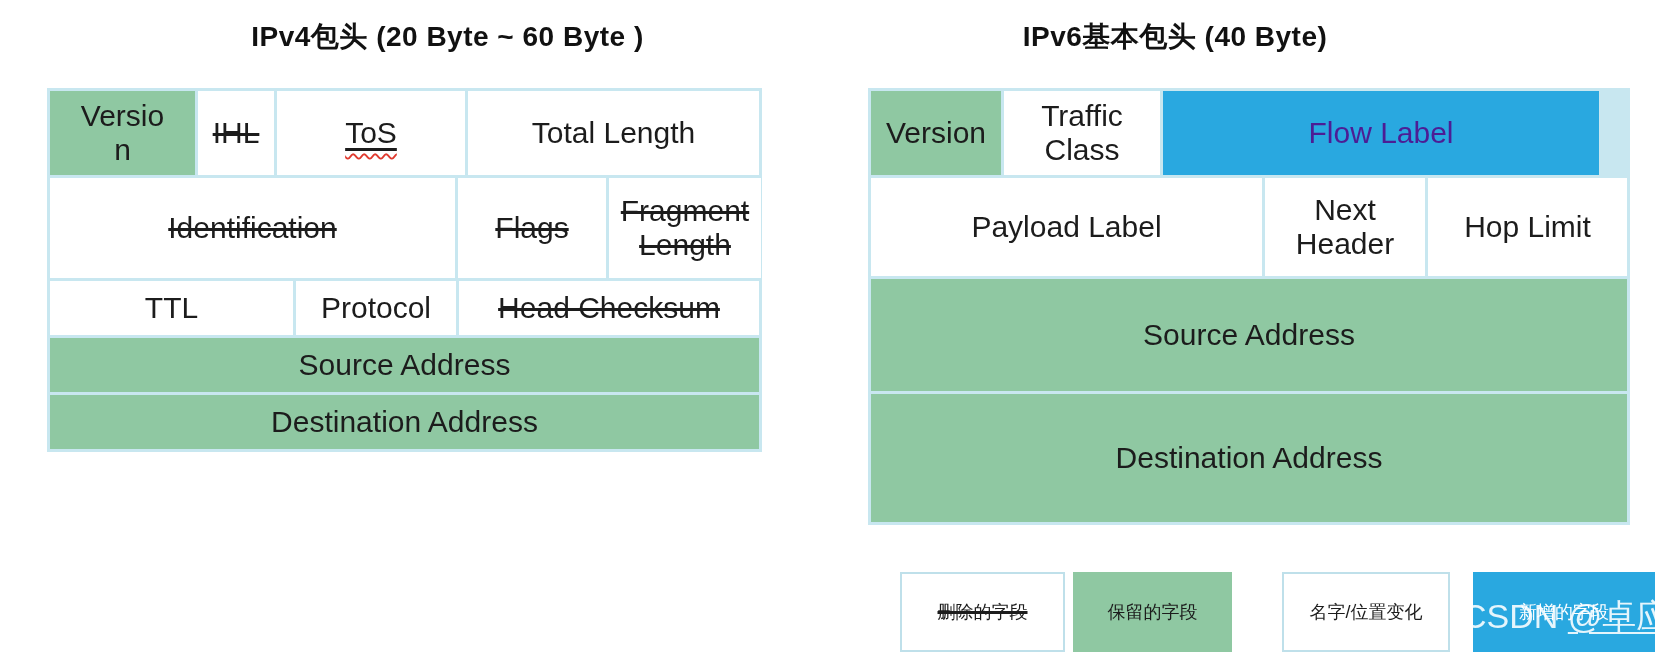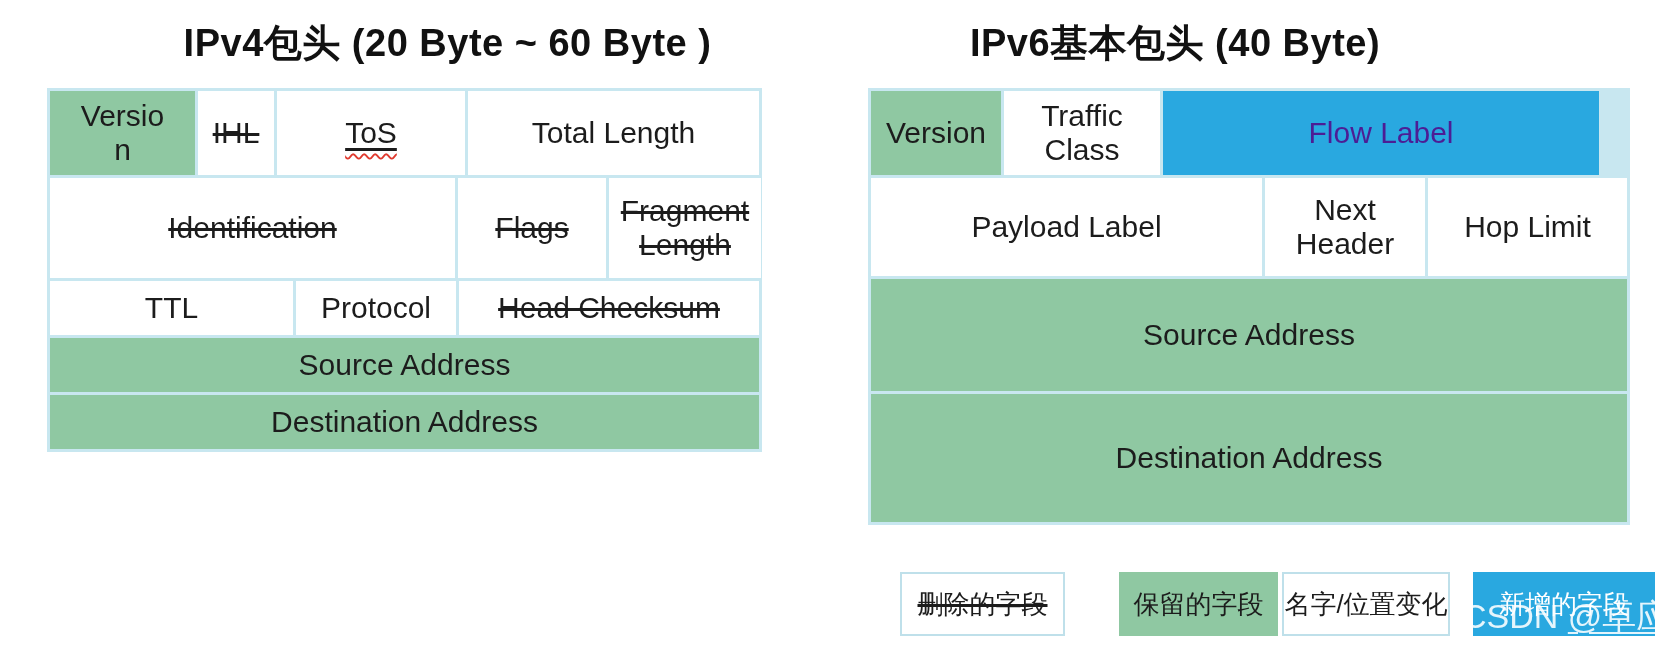--- a/index.html
+++ b/index.html
@@ -2,21 +2,21 @@
 <html><head>
 <meta charset="utf-8">
 <style>
   html,body { margin:0; padding:0; background:#ffffff; }
   .canvas {
     position:relative; width:1662px; height:655px; overflow:hidden;
     background:#ffffff; color:#1c1c1c;
     font-family:"Liberation Sans","DejaVu Sans",sans-serif;
   }
   .title {
-    position:absolute; top:18px; font-size:38px; font-weight:bold;
+    position:absolute; top:18px; font-size:28px; font-weight:bold;
     text-align:center; letter-spacing:0.5px; color:#111;
   }
   .ipv4-title { left:90px;  width:715px; }
   .ipv6-title { left:795px; width:760px; }
 
   .ftable {
     position:absolute; background:#c8e7f0; padding:3px;
     display:flex; flex-direction:column; gap:3px; box-sizing:border-box;
   }
   .ipv4-table { left:47px;  top:88px; width:715px; }
@@ -28,29 +28,29 @@
     flex:none;
   }
   .kept { background:#8fc8a2; }
   .new  { background:#29a8e0; color:#4c1d95; }
   .lbl  { display:inline-block; }
   .strike { text-decoration:line-through; text-decoration-thickness:3px; text-decoration-color:#1c1c1c; }
   .uline  { text-decoration:underline solid #1c1c1c; text-decoration-thickness:3px; text-underline-offset:5px; }
   .wavy   { text-decoration:underline wavy #e03a2f; text-decoration-thickness:2px; text-underline-offset:10px; text-decoration-skip-ink:none; }
 
   .legend-box {
-    position:absolute; top:572px; height:64px; box-sizing:border-box;
+    position:absolute; top:572px; height:80px; box-sizing:border-box;
     display:flex; align-items:center; justify-content:center;
-    font-size:26px; background:#ffffff;
+    font-size:18px; background:#ffffff;
   }
   .legend-white { border:2px solid #bfe0ea; }
   .legend-kept  { background:#8fc8a2; }
   .legend-new   { background:#29a8e0; color:#ffffff; }
   .legend-1 { left:900px;  width:165px; }
-  .legend-2 { left:1119px; width:159px; }
+  .legend-2 { left:1073px; width:159px; }
   .legend-3 { left:1282px; width:168px; }
   .legend-4 { left:1473px; width:182px; }
 
   .watermark {
     position:absolute; left:1462px; top:594px; font-size:34px;
     color:rgba(255,255,255,0.88); white-space:nowrap; z-index:5;
   }
   .watermark .handle { text-decoration:underline; text-decoration-thickness:2px; text-underline-offset:4px; }
 </style>
 </head>

